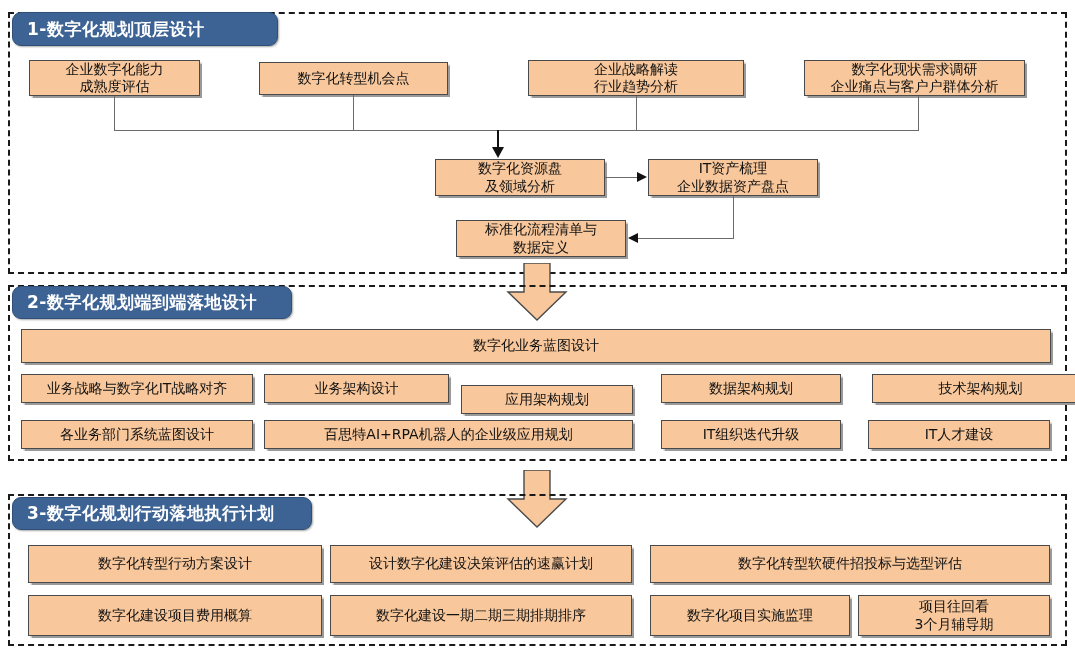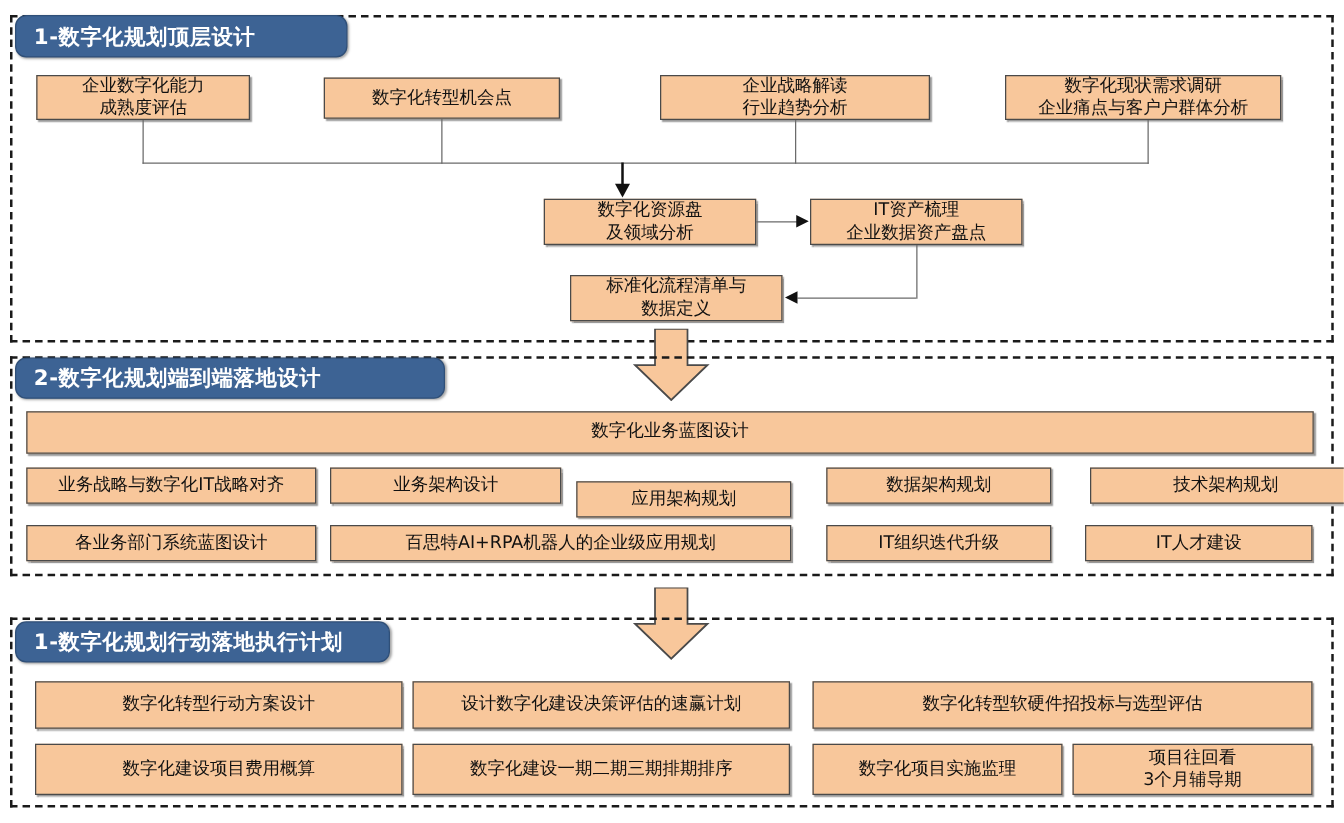--- a/index.html
+++ b/index.html
@@ -148,21 +148,21 @@
   <div class="arrowhead-left" style="left:628px;top:233px;"></div>
 
   <div class="blockarrow" style="left:506px;top:263px;">
     <svg width="62" height="58" viewBox="0 0 62 58">
       <polygon points="18,0 44,0 44,29 60,29 31,57 2,29 18,29" fill="#f8c79b" stroke="#4a4a4a" stroke-width="1.4"></polygon>
     </svg>
   </div>
 
   <div class="section" style="left:8px;top:285px;width:1059px;height:176px;"></div>
 
-  <div class="badge" style="left:12px;top:286px;width:344px;height:33px;">
+  <div class="badge" style="left:12px;top:286px;width:280px;height:33px;">
     <span>2-数字化规划端到端落地设计</span>
   </div>
 
   <div class="box banner" style="left:21px;top:329px;width:1030px;height:34px;">
     <span>数字化业务蓝图设计</span>
   </div>
 
   <div class="box" style="left:21px;top:374px;width:232px;height:29px;justify-content:center;">
     <span>业务战略与数字化IT战略对齐</span>
   </div>
@@ -194,21 +194,21 @@
 
   <div class="blockarrow" style="left:506px;top:470px;">
     <svg width="62" height="58" viewBox="0 0 62 58">
       <polygon points="18,0 44,0 44,29 60,29 31,57 2,29 18,29" fill="#f8c79b" stroke="#4a4a4a" stroke-width="1.4"></polygon>
     </svg>
   </div>
 
   <div class="section" style="left:8px;top:494px;width:1059px;height:152px;"></div>
 
   <div class="badge" style="left:12px;top:497px;width:300px;height:33px;">
-    <span>1-数字化规划行动落地执行计划</span>
+    <span>3-数字化规划行动落地执行计划</span>
   </div>
 
   <div class="box" style="left:28px;top:545px;width:294px;height:38px;">
     <span>数字化转型行动方案设计</span>
   </div>
   <div class="box" style="left:330px;top:545px;width:302px;height:38px;align-items:center;">
     <span>设计数字化建设决策评估的速赢计划</span>
   </div>
   <div class="box" style="left:650px;top:545px;width:400px;height:38px;">
     <span>数字化转型软硬件招投标与选型评估</span>

